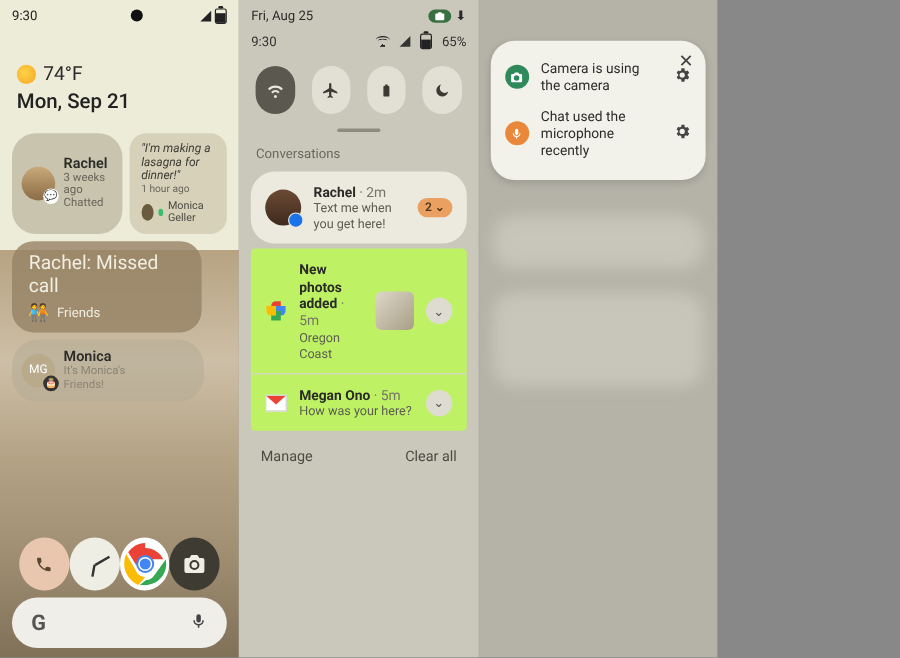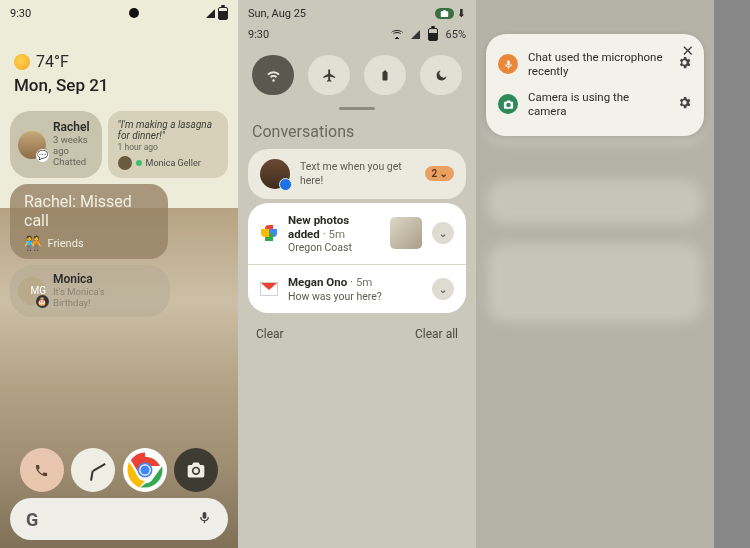--- a/index.html
+++ b/index.html
@@ -1,16 +1,16 @@
 <!DOCTYPE html>
 <html><head>
 <meta charset="utf-8">
 <style>
   html,body{margin:0;padding:0;font-family:Roboto,"Google Sans",Arial,sans-serif;background:#888;font-size:12px}
-  .stage{width:714px;height:548px;display:flex;overflow:hidden}
+  .stage{width:598px;height:548px;display:flex;overflow:hidden}
   .phone{flex:1;position:relative;overflow:hidden}
   
   .p1{background:linear-gradient(to bottom,#edecd9 0,#edecd9 38%,#b7a382 38%,#cdbfa7 55%,#b3a284 70%,#9e8d71 85%,#7f7058 100%)}
   .status{display:flex;align-items:center;justify-content:space-between;padding:4px 10px;height:18px;font-size:11px;color:#222}
   .status .right{display:flex;align-items:center;gap:3px}
   .tri{display:inline-block;width:0;height:0;border-style:solid;border-width:0 0 9px 9px;border-color:transparent transparent #222 transparent}
   .batt{display:inline-block;width:8px;height:11px;border:1.5px solid #222;border-radius:2px;position:relative}
   .batt::before{content:"";position:absolute;top:-3px;left:2px;width:4px;height:2px;background:#222;border-radius:1px}
   .batt .fill{position:absolute;bottom:0;left:0;right:0;background:#222}
   .wifi{width:12px;height:9px;background:radial-gradient(circle at 50% 100%,#222 2px,transparent 2px);position:relative}
@@ -32,21 +32,21 @@
   .sub{font-size:9.5px;color:#68655b}
   .quote{background:rgba(210,205,180,.85);border-radius:14px;padding:8px 10px;font-size:10px;color:#3c3c34;max-width:110px}
   .quote .meta{display:flex;align-items:center;gap:4px;margin-top:4px}
   .quote .mavatar{width:14px;height:14px;border-radius:50%;background:#6a5a3f}
   .dot-green{width:6px;height:6px;border-radius:50%;background:#3bbf6a;display:inline-block}
   .chip.missed{background:rgba(150,130,100,.8);flex-direction:column;align-items:flex-start;border-radius:18px;padding:8px 14px;gap:5px;width:130px}
   .missed .top{font-size:16px;color:#f1eee2}
   .missed .row{display:flex;align-items:center;gap:6px}
   .emoji{font-size:14px}
   .chip.monica{background:rgba(180,172,150,.55);border-radius:22px}
-  .mg{width:28px;height:28px;border-radius:50%;background:#b9aa8c;color:#fff;font-size:10px;display:flex;align-items:center;justify-content:flex-end;flex:none;position:relative}
+  .mg{width:28px;height:28px;border-radius:50%;background:#b9aa8c;color:#fff;font-size:10px;display:flex;align-items:center;justify-content:center;flex:none;position:relative}
   .mg .mini{position:absolute;right:-3px;bottom:-3px;width:13px;height:13px;border-radius:50%;background:#333;color:#fff;display:flex;align-items:center;justify-content:center;font-size:8px}
   .monica .sub2{font-size:9.5px;color:#8c8573}
   .dock{position:absolute;bottom:56px;left:0;right:0;display:flex;justify-content:space-around;padding:0 16px}
   .app{width:44px;height:44px;border-radius:50%;display:flex;align-items:center;justify-content:center;font-size:20px}
   .app.phone-ic{background:#e9c7ae;color:#5a4630}
   .app.clock{background:#efeee5;position:relative}
   .clock::before,.clock::after{content:"";position:absolute;background:#333;top:50%;left:50%;transform-origin:left}
   .clock::before{width:14px;height:1.5px;transform:rotate(-30deg)}
   .clock::after{width:10px;height:1.5px;transform:rotate(100deg)}
   .app.chrome{background:#fff;position:relative}
@@ -57,30 +57,30 @@
 
   
   .p2{background:#cac8bb}
   .p2 .status{color:#2a2a2a}
   .pill{background:#3a6f42;color:#fff;border-radius:9px;padding:1px 5px;font-size:9px;display:flex;align-items:center;gap:2px}
   .line2{display:flex;justify-content:space-between;align-items:center;padding:2px 10px;font-size:11px;color:#333}
   .qs{display:flex;gap:14px;padding:12px 14px 8px}
   .qbtn{flex:1;height:40px;border-radius:20px;background:#e2e0d5;display:flex;align-items:center;justify-content:center;font-size:16px;color:#3b3a33}
   .qbtn.active{background:#5b584f;color:#e8e7de}
   .handle{width:36px;height:2.5px;background:#8e8c80;border-radius:2px;margin:4px auto 8px}
-  .sect{padding:4px 14px;font-size:16px;color:#6a685e}
+  .sect{padding:4px 14px;font-size:11px;color:#6a685e}
   .card{margin:4px 10px;background:#eceade;border-radius:20px;padding:10px 12px;display:flex;align-items:center;gap:10px}
   .card .av2{width:30px;height:30px;border-radius:50%;background:#7a5a44;position:relative;flex:none}
   .av2::after{content:"";position:absolute;right:-2px;bottom:-2px;width:11px;height:11px;border-radius:50%;background:#1a73e8;border:1.5px solid #eceade}
   .card .body{flex:1;line-height:1.25}
   .card .tline{font-size:11.5px;color:#2a2a27}
   .card .tline .dim{color:#76746a}
   .card .msg{font-size:10.5px;color:#5d5b52}
   .badge{background:#e9a060;color:#52351a;border-radius:11px;padding:2px 6px;font-size:10px;font-weight:600}
-  .ngroup{margin:4px 10px;background:#ffffff;border-radius:20px;overflow:hidden}
+  .ngroup{margin:4px 10px;background:#bef264;border-radius:4px;overflow:hidden}
   .nrow{padding:10px 12px;display:flex;align-items:center;gap:10px;border-top:1px solid #d8d6c9}
   .nrow:first-child{border-top:none}
   .nicon{width:18px;height:18px;flex:none;display:flex;align-items:center;justify-content:center}
   .gphotos{position:relative;width:16px;height:16px}
   .gphotos span{position:absolute;width:8px;height:8px;border-radius:50% 0 0 0}
   .gphotos .a{background:#ea4335;top:0;left:4px;transform:rotate(0)}
   .gphotos .b{background:#4285f4;top:4px;left:8px;transform:rotate(90deg);border-radius:0 50% 0 0}
   .gphotos .c{background:#34a853;top:8px;left:4px;transform:rotate(180deg);border-radius:0 0 50% 0}
   .gphotos .d{background:#fbbc04;top:4px;left:0;border-radius:0 0 0 50%}
   .gmail{width:16px;height:12px;display:inline-block;position:relative;background:#fff;border:1px solid #d0d0d0}
@@ -156,21 +156,21 @@
     </div>
 
     <div class="chip monica" style="width:140px">
       <span class="mg">
         <span>MG</span>
         <span class="mini">🎂</span>
       </span>
       <span class="txt">
         <span class="name">Monica</span>
         <span class="sub2">It's Monica's</span>
-        <span class="sub2">Birthday!</span>
+        <span class="sub2">Friends!</span>
       </span>
     </div>
   </div>
 
   <div class="dock">
     <div class="app phone-ic">
       <svg class="svg-ic" viewBox="0 0 24 24">
             <path fill="currentColor" d="M6.6 10.8c1.4 2.8 3.8 5.2 6.6 6.6l2.2-2.2c.3-.3.7-.4 1-.2 1.1.4 2.3.6 3.6.6.6 0 1 .4 1 1V20c0 .6-.4 1-1 1C10.6 21 3 13.4 3 4c0-.6.4-1 1-1h3.4c.6 0 1 .4 1 1 0 1.3.2 2.5.6 3.6.1.4 0 .8-.2 1l-2.2 2.2z"></path>
           </svg>
     </div>
@@ -198,21 +198,21 @@
     <span class="mic">
       <svg class="svg-ic" viewBox="0 0 24 24">
             <path fill="currentColor" d="M12 14a3 3 0 003-3V6a3 3 0 10-6 0v5a3 3 0 003 3zm5-3a5 5 0 01-10 0H5a7 7 0 006 6.9V21h2v-3.1A7 7 0 0019 11h-2z"></path>
           </svg>
     </span>
   </div>
 </div>
 
 <div class="phone p2">
   <div class="status">
-    <span>Sun, Aug 25</span>
+    <span>Fri, Aug 25</span>
     <span class="right">
       <span class="pill">
         <svg width="9" height="9" viewBox="0 0 24 24">
               <path fill="#fff" d="M9 3l-2 3H4a2 2 0 00-2 2v11a2 2 0 002 2h16a2 2 0 002-2V8a2 2 0 00-2-2h-3l-2-3H9z"></path>
             </svg>
       </span>
       <span>⬇</span>
     </span>
   </div>
   <div class="line2">
@@ -248,20 +248,23 @@
             <path fill="currentColor" d="M20 13.3A8 8 0 1110.7 4a6.5 6.5 0 009.3 9.3z"></path>
           </svg>
     </div>
   </div>
   <div class="handle"></div>
 
   <div class="sect">Conversations</div>
   <div class="card">
     <span class="av2" style="background:linear-gradient(#6b4a34,#3e2a1d)"></span>
     <div class="body">
+      <div class="tline">
+        <b>Rachel</b> <span class="dim">· <span>2m</span></span>
+      </div>
       <div class="msg">Text me when you get here!</div>
     </div>
     <span class="badge"><span>2</span> ⌄</span>
   </div>
 
   <div class="ngroup">
     <div class="nrow">
       <span class="nicon">
         <span class="gphotos">
               <span class="a"></span>
@@ -287,59 +290,59 @@
         <div class="tline" style="font-size:11.5px;color:#2a2a27">
           <b>Megan Ono</b> <span class="dim" style="color:#76746a">· <span>5m</span></span>
         </div>
         <div class="msg" style="font-size:10.5px;color:#5d5b52">How was your here?</div>
       </div>
       <span class="chev">⌄</span>
     </div>
   </div>
 
   <div class="footer">
-    <span>Clear</span>
+    <span>Manage</span>
     <span>Clear all</span>
   </div>
 </div>
 
 <div class="phone p3">
   <div class="blur">
 
     <div style="padding:50px 12px">
       <div style="height:34px;background:#d7d5c9;border-radius:18px;margin:60px 0 8px"></div>
       <div style="height:10px"></div>
       <div style="height:44px;background:#d7d5c9;border-radius:18px;margin:18px 0 8px"></div>
       <div style="height:78px;background:#d7d5c9;border-radius:18px;margin:20px 0 8px"></div>
     </div>
   </div>
   <div class="popup">
     <span class="close">✕</span>
     <div class="prow">
+      <span class="pic green">
+        <svg width="11" height="11" viewBox="0 0 24 24">
+              <path fill="#fff" d="M9 3l-2 3H4a2 2 0 00-2 2v11a2 2 0 002 2h16a2 2 0 002-2V8a2 2 0 00-2-2h-3l-2-3H9zm3 5a5 5 0 110 10 5 5 0 010-10z"></path>
+            </svg>
+      </span>
+      <span class="ptxt">Camera is using the camera</span>
+      <span class="gear">
+        <svg class="svg-ic" viewBox="0 0 24 24">
+              <path fill="currentColor" d="M19.4 13a7.5 7.5 0 000-2l2-1.6-2-3.4-2.4 1a7.3 7.3 0 00-1.7-1L15 3h-4l-.3 2.9a7.3 7.3 0 00-1.7 1l-2.4-1-2 3.4L6.6 11a7.5 7.5 0 000 2l-2 1.6 2 3.4 2.4-1c.5.4 1.1.8 1.7 1L11 21h4l.3-2.9c.6-.2 1.2-.6 1.7-1l2.4 1 2-3.4-2-1.6zM12 15.5A3.5 3.5 0 1112 8.5a3.5 3.5 0 010 7z"></path>
+            </svg>
+      </span>
+    </div>
+    <div class="prow">
       <span class="pic orange">
         <svg width="11" height="11" viewBox="0 0 24 24">
               <path fill="#fff" d="M12 14a3 3 0 003-3V6a3 3 0 10-6 0v5a3 3 0 003 3zm5-3a5 5 0 01-10 0H5a7 7 0 006 6.9V21h2v-3.1A7 7 0 0019 11h-2z"></path>
             </svg>
       </span>
       <span class="ptxt">Chat used the microphone recently</span>
       <span class="gear">
         <svg class="svg-ic" viewBox="0 0 24 24">
               <path fill="currentColor" d="M19.4 13a7.5 7.5 0 000-2l2-1.6-2-3.4-2.4 1a7.3 7.3 0 00-1.7-1L15 3h-4l-.3 2.9a7.3 7.3 0 00-1.7 1l-2.4-1-2 3.4L6.6 11a7.5 7.5 0 000 2l-2 1.6 2 3.4 2.4-1c.5.4 1.1.8 1.7 1L11 21h4l.3-2.9c.6-.2 1.2-.6 1.7-1l2.4 1 2-3.4-2-1.6zM12 15.5A3.5 3.5 0 1112 8.5a3.5 3.5 0 010 7z"></path>
             </svg>
       </span>
     </div>
-    <div class="prow">
-      <span class="pic green">
-        <svg width="11" height="11" viewBox="0 0 24 24">
-              <path fill="#fff" d="M9 3l-2 3H4a2 2 0 00-2 2v11a2 2 0 002 2h16a2 2 0 002-2V8a2 2 0 00-2-2h-3l-2-3H9zm3 5a5 5 0 110 10 5 5 0 010-10z"></path>
-            </svg>
-      </span>
-      <span class="ptxt">Camera is using the camera</span>
-      <span class="gear">
-        <svg class="svg-ic" viewBox="0 0 24 24">
-              <path fill="currentColor" d="M19.4 13a7.5 7.5 0 000-2l2-1.6-2-3.4-2.4 1a7.3 7.3 0 00-1.7-1L15 3h-4l-.3 2.9a7.3 7.3 0 00-1.7 1l-2.4-1-2 3.4L6.6 11a7.5 7.5 0 000 2l-2 1.6 2 3.4 2.4-1c.5.4 1.1.8 1.7 1L11 21h4l.3-2.9c.6-.2 1.2-.6 1.7-1l2.4 1 2-3.4-2-1.6zM12 15.5A3.5 3.5 0 1112 8.5a3.5 3.5 0 010 7z"></path>
-            </svg>
-      </span>
-    </div>
   </div>
 </div>
 
 </div>
 
 </body></html>

